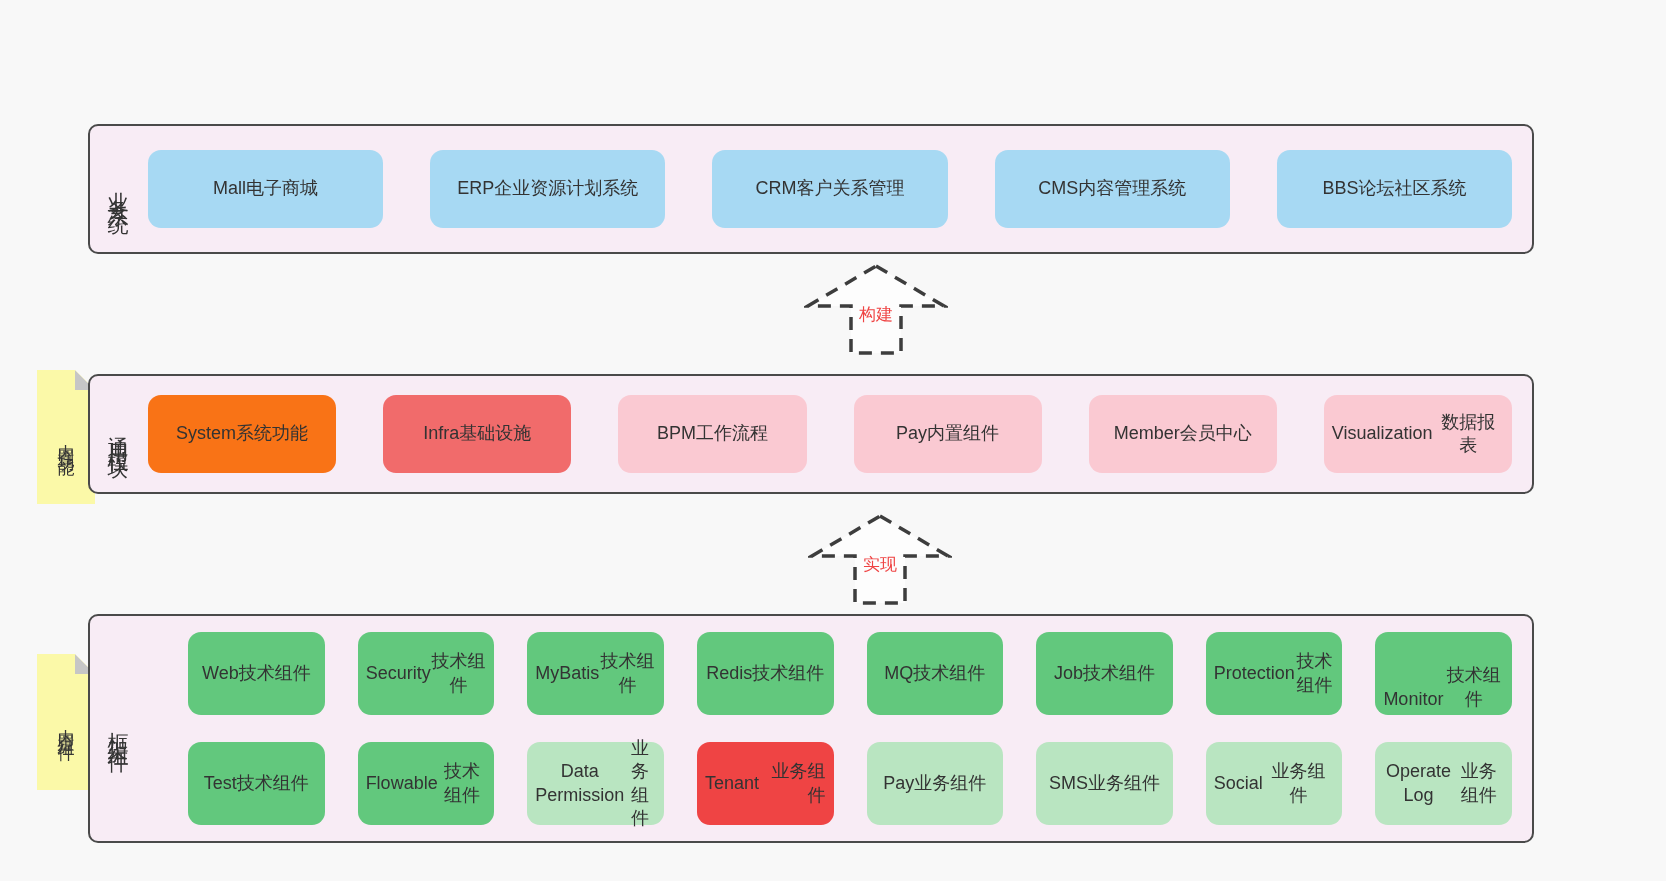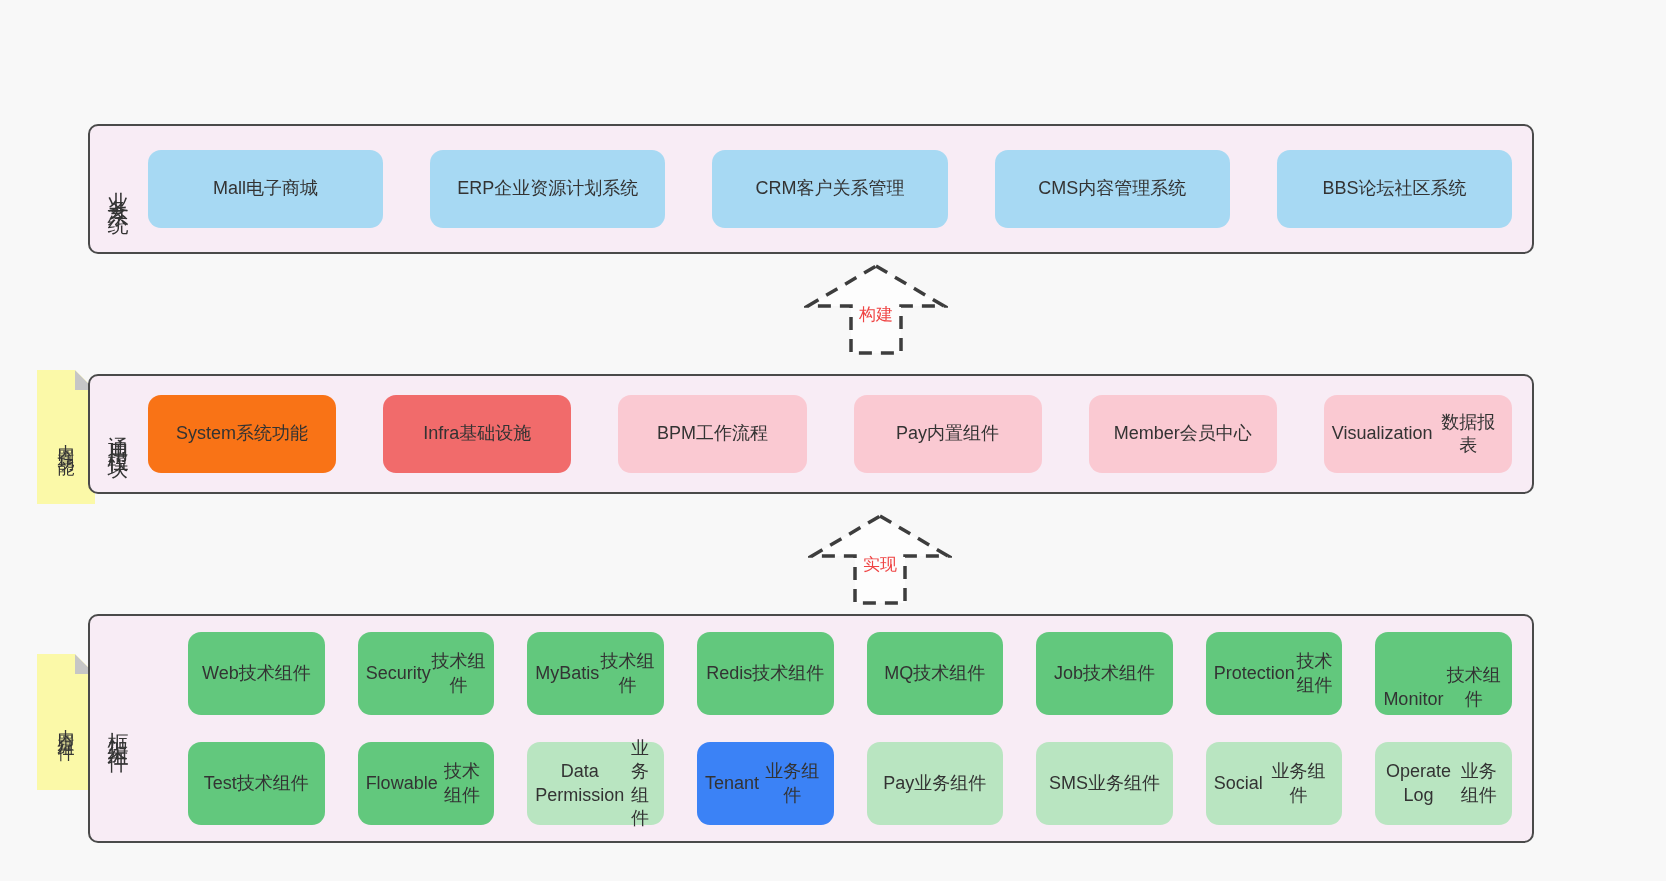--- a/index.html
+++ b/index.html
@@ -188,21 +188,21 @@
             <div class="box-desc">技术组件</div>
           </div>
           <div class="box" style="background: rgb(98, 200, 125);">
             <div class="box-name">Flowable</div>
             <div class="box-desc">技术组件</div>
           </div>
           <div class="box" style="background: rgb(185, 229, 193);">
             <div class="box-name">Data Permission</div>
             <div class="box-desc">业务组件</div>
           </div>
-          <div class="box" style="background: #3b82f6;">
+          <div class="box" style="background: #ef4444; text-align: right;">
             <div class="box-name">Tenant</div>
             <div class="box-desc">业务组件</div>
           </div>
           <div class="box" style="background: rgb(185, 229, 193);">
             <div class="box-name">Pay</div>
             <div class="box-desc">业务组件</div>
           </div>
           <div class="box" style="background: rgb(185, 229, 193);">
             <div class="box-name">SMS</div>
             <div class="box-desc">业务组件</div>

